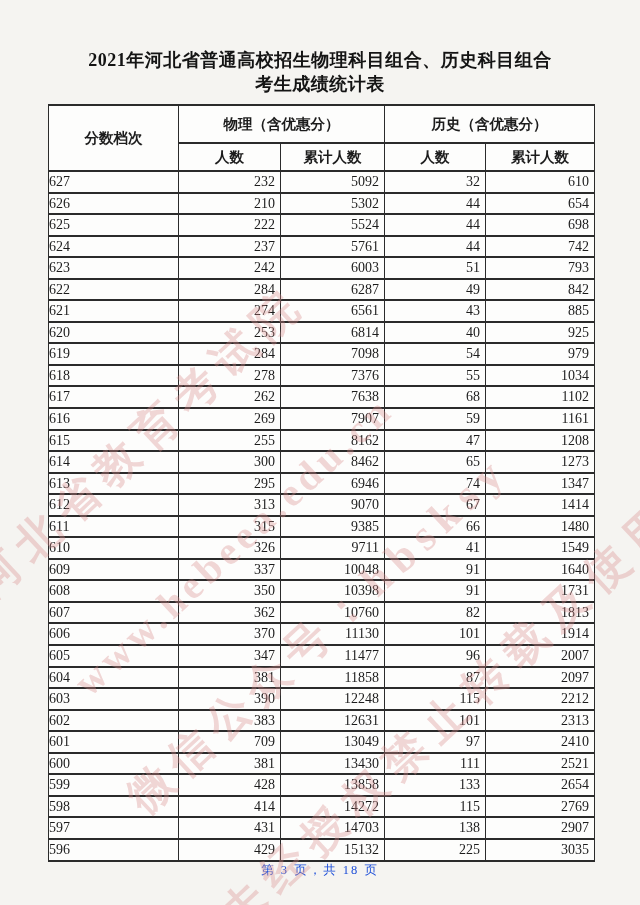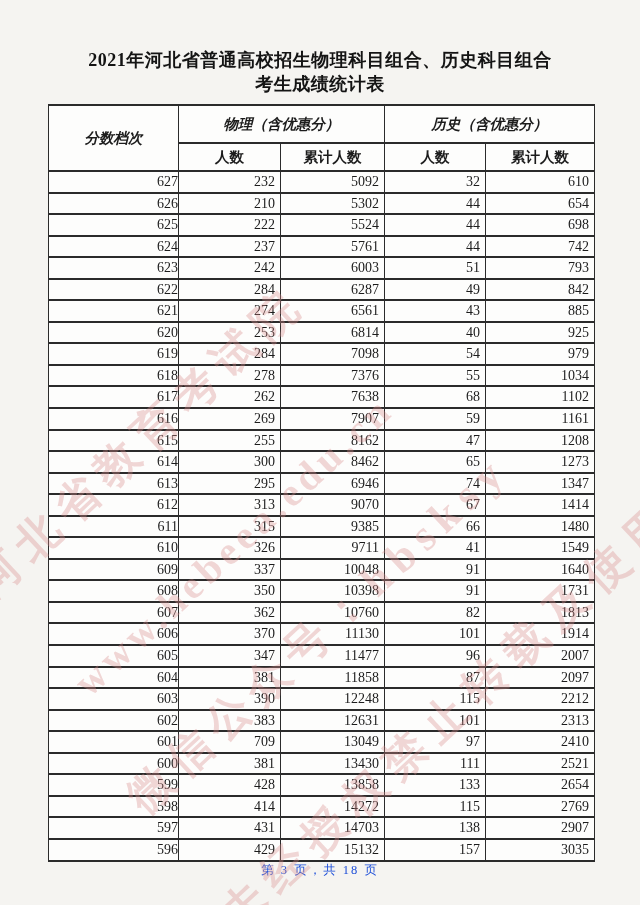--- a/index.html
+++ b/index.html
@@ -43,24 +43,24 @@
     font-weight:bold;
     text-align:center;
     padding:0;
     font-size:14.5px;
   }
   .score-table col.c-score{width:130px;}
   .score-table col.c-pcount{width:102px;}
   .score-table col.c-pcum{width:104px;}
   .score-table col.c-hcount{width:101px;}
   .score-table col.c-hcum{width:109px;}
-  .score-table thead tr.h1 th{height:36px;font-style:italic;}
+  .score-table thead tr.h1 th{height:36px;}
   .score-table thead tr.h2 th{height:26px;}
   .score-table tbody td{height:19.55px;line-height:19.55px;}
-  .score-table td.score{text-align:right;padding:0;}
+  .score-table td.score{text-align:left;padding:0;}
   .score-table td.num{text-align:right;}
 
   .footer{
     position:absolute;top:862px;left:0;width:640px;
     text-align:center;font-size:12.5px;color:#1d4ed8;
     letter-spacing:2px;
   }
 
   .watermark{
     position:absolute;top:0;left:0;width:640px;height:905px;
@@ -326,21 +326,21 @@
           <td class="score">597</td>
           <td class="num">431</td>
           <td class="num">14703</td>
           <td class="num">138</td>
           <td class="num">2907</td>
         </tr>
         <tr>
           <td class="score">596</td>
           <td class="num">429</td>
           <td class="num">15132</td>
-          <td class="num">157</td>
+          <td class="num">225</td>
           <td class="num">3035</td>
         </tr>
       </tbody>
   </table>
 
   <div class="footer">第 3 页，共 18 页</div>
 
   <div class="watermark">
     <span class="wm wm-1">河北省教育考试院</span>
     <span class="wm wm-2">www.hebeea.edu.cn</span>

